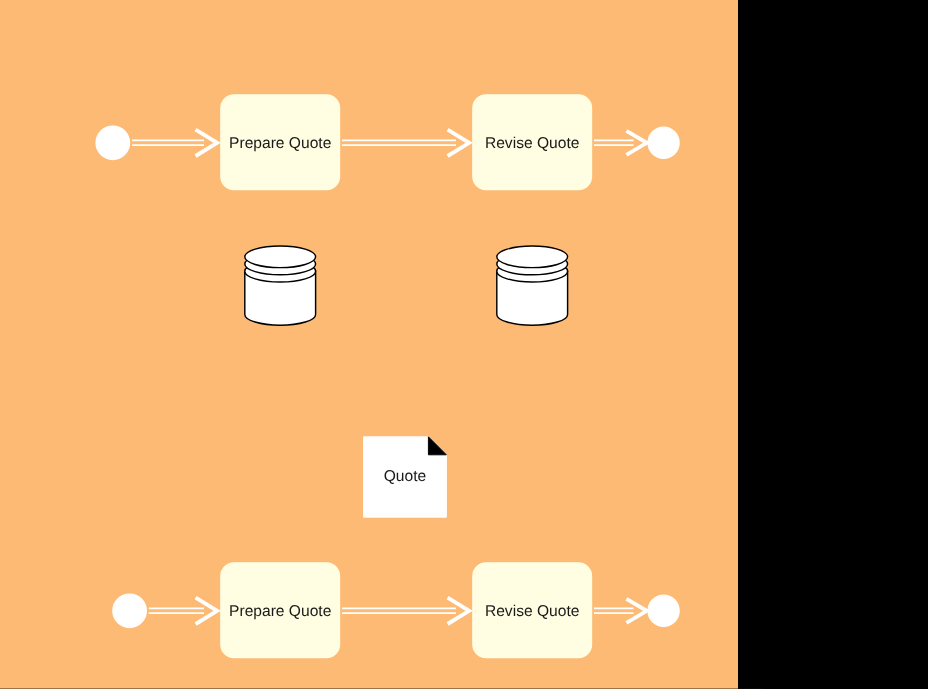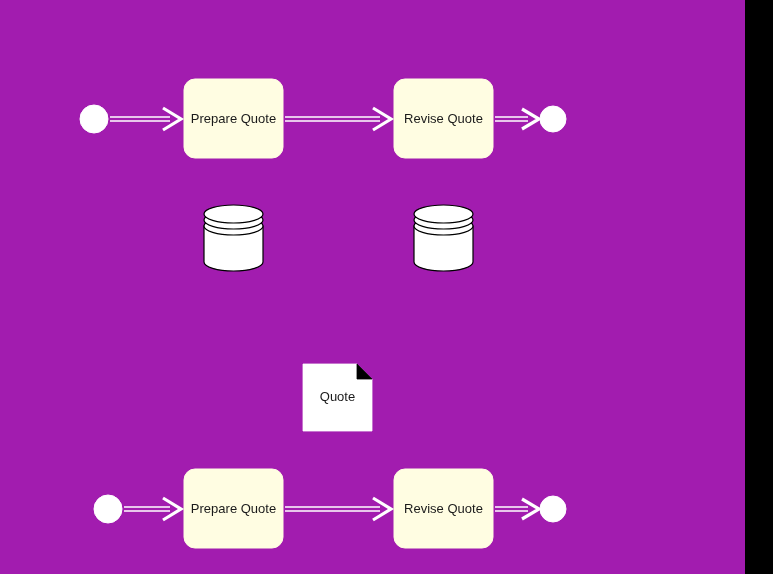--- a/index.html
+++ b/index.html
@@ -6,23 +6,23 @@
   html, body {
     margin: 0;
     padding: 0;
     background: #000000;
   }
   body {
     font-family: "Liberation Sans", sans-serif;
   }
   #canvas {
     position: relative;
-    width: 745px;
+    width: 615px;
     height: 574px;
-    background: #a21caf;
+    background: #fdba74;
     overflow: hidden;
   }
   #canvas > svg {
     position: absolute;
     left: 0;
     top: 0;
     width: 773px;
     height: 574px;
     display: block;
   }

